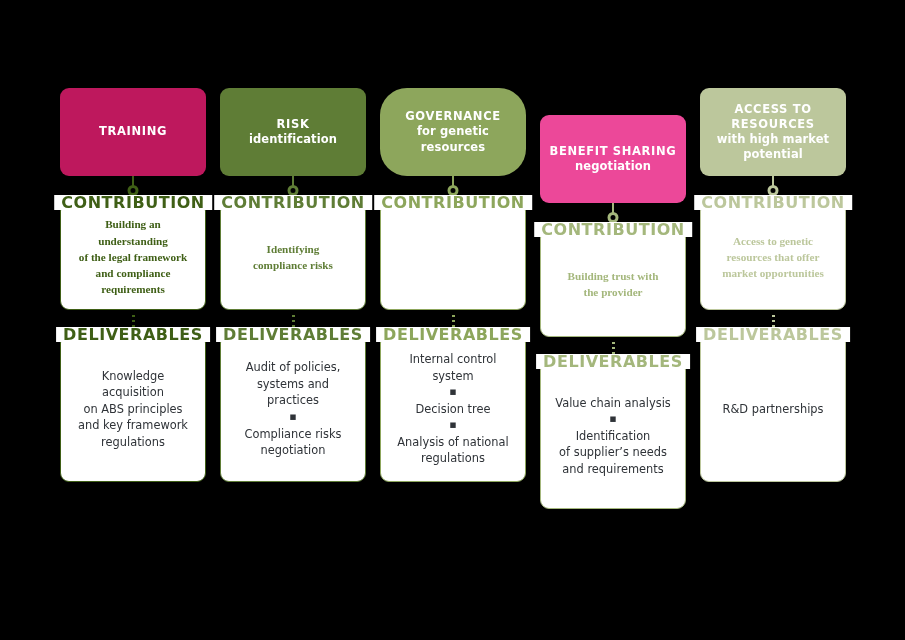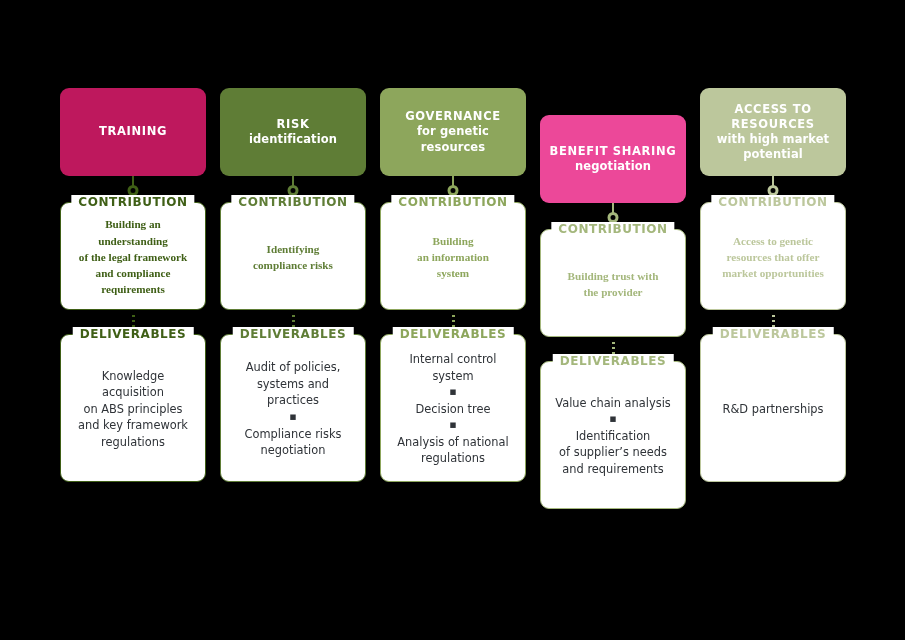--- a/index.html
+++ b/index.html
@@ -125,21 +125,21 @@
     padding: 14px 9px 12px;
   }
 
   .panel .legend {
     position: absolute;
     top: -8px;
     left: 50%;
     transform: translateX(-50%);
     background: #ffffff;
     padding: 0 7px;
-    font-size: 12px;
+    font-size: 16px;
     font-weight: bold;
     letter-spacing: 0.55px;
     white-space: nowrap;
     line-height: 15px;
     text-align: right;
   }
 
   .panel-contribution {
     height: 108px;
     margin-top: 0;
@@ -235,37 +235,32 @@
             <span>Audit of policies,</span>
             <span>systems and</span>
             <span>practices</span>
             <span class="sep">▪</span>
             <span>Compliance risks</span>
             <span>negotiation</span>
           </div>
         </div>
       </div>
       <div class="column">
-        <div class="header-box" style="background: rgb(141, 166, 92);">
+        <div class="header-box" style="background: rgb(141, 166, 92); border-radius: 27px;">
           <div>
             <span class="title-main">GOVERNANCE</span>
             <span class="title-sub">for genetic resources</span>
           </div>
         </div>
         <div class="connector-ring">
           <div class="stem" style="background: rgb(141, 166, 92);"></div>
           <div class="ring" style="border-color: rgb(141, 166, 92);"></div>
         </div>
         <div class="panel panel-contribution" style="border-color: rgb(141, 166, 92);">
           <div class="legend" style="color: rgb(141, 166, 92);">CONTRIBUTION</div>
-          <div class="body nowrap-lines" style="color: rgb(141, 166, 92);">
-            <span>Building</span>
-            <span>an information</span>
-            <span>system</span>
-          </div>
         </div>
         <div class="connector-dots" style="color: rgb(141, 166, 92);">
           <div class="dots"></div>
         </div>
         <div class="panel panel-deliverables" style="border-color: rgb(141, 166, 92);">
           <div class="legend" style="color: rgb(141, 166, 92);">DELIVERABLES</div>
           <div class="body nowrap-lines">
             <span>Internal control system</span>
             <span class="sep">▪</span>
             <span>Decision tree</span>

